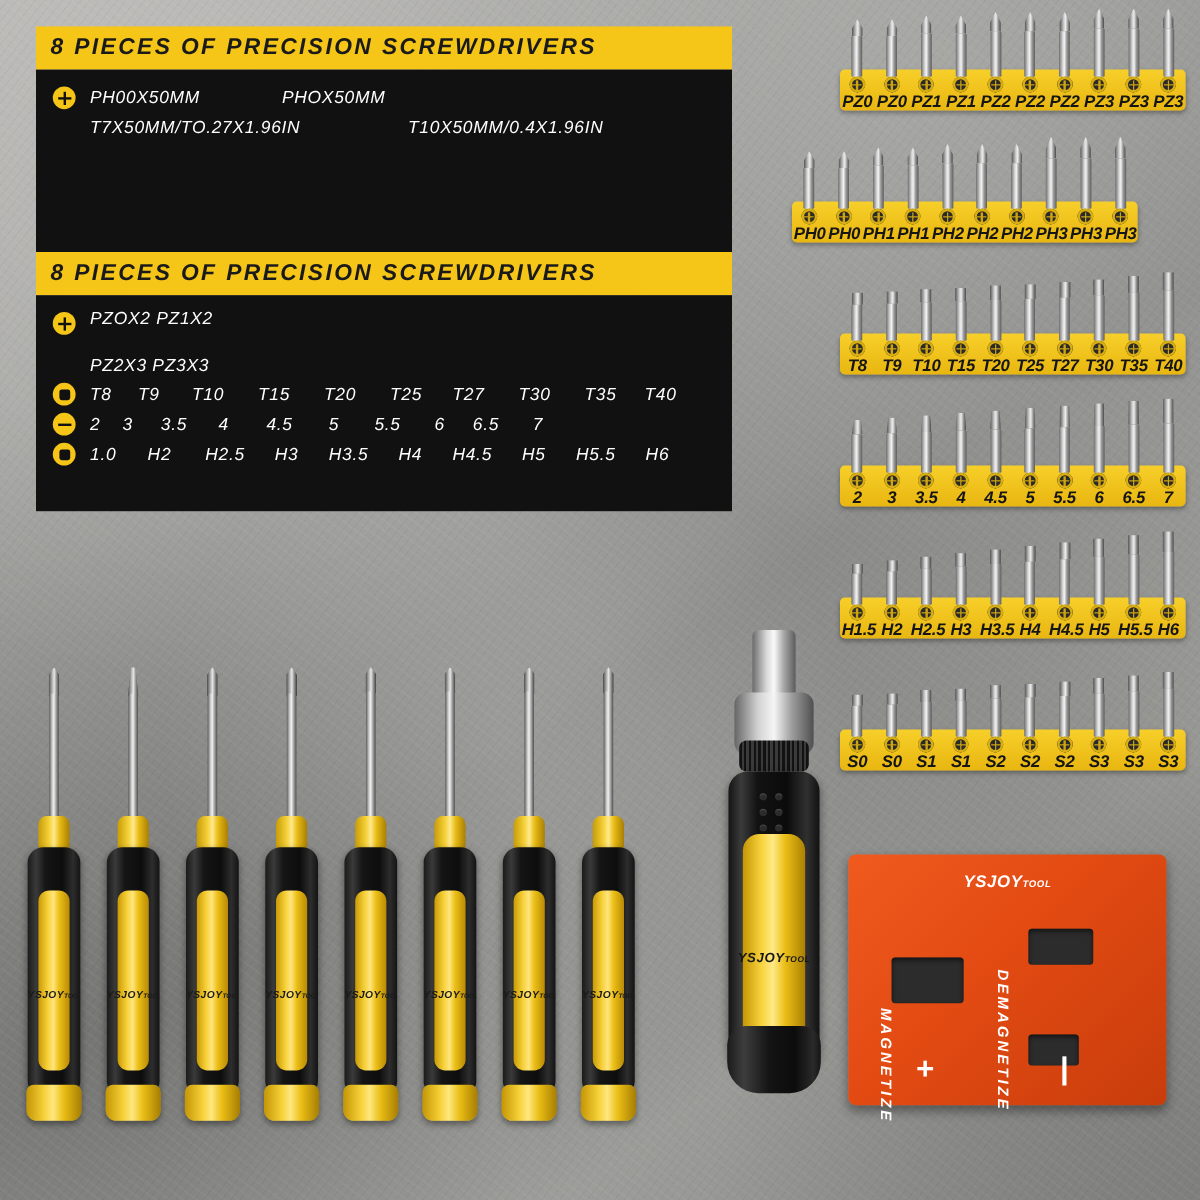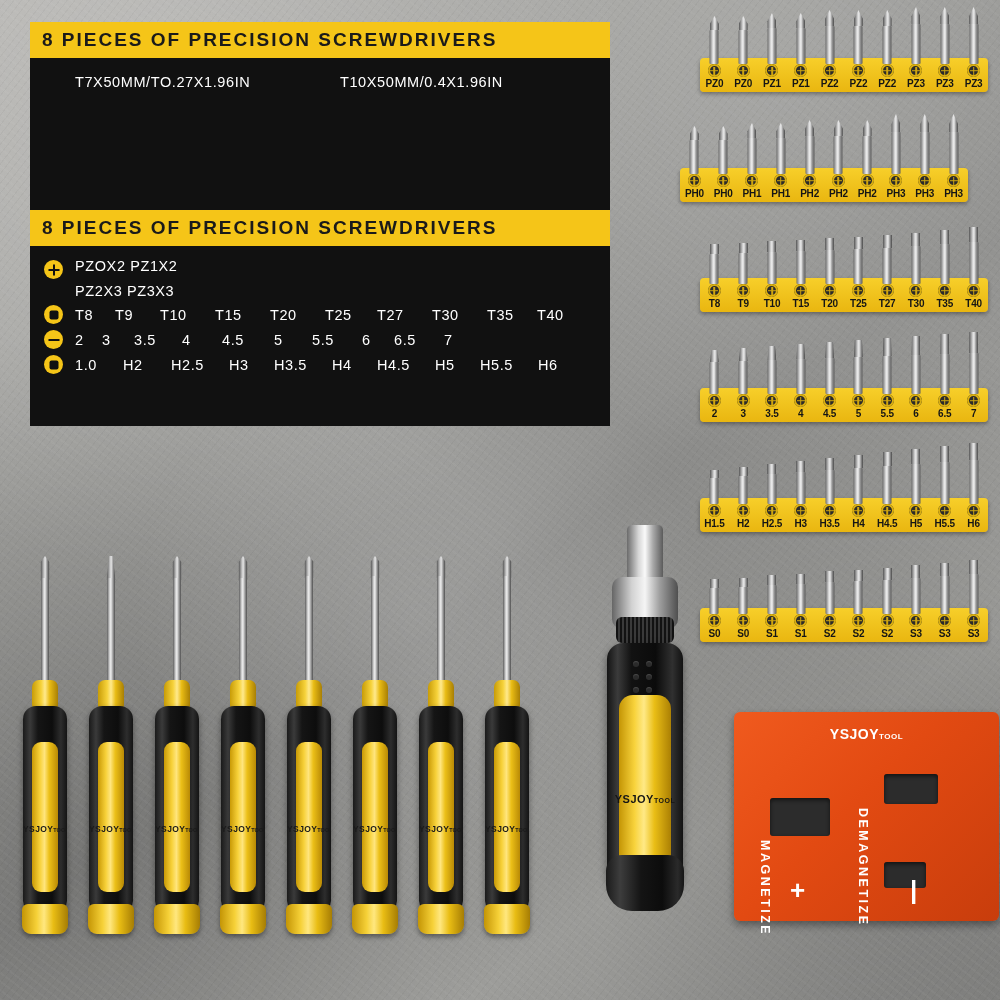--- a/index.html
+++ b/index.html
@@ -20,21 +20,21 @@
       radial-gradient(circle at 8% 86%, rgba(0,0,0,.18), rgba(0,0,0,0) 42%),
       linear-gradient(145deg,#b6b5b2 0%, #a3a3a0 28%, #8f8f8d 55%, #a5a5a2 78%, #8b8b89 100%);
   }
   .bg:after{
     content:"";position:absolute;inset:0;
     background-image:
       repeating-linear-gradient(37deg, rgba(255,255,255,.035) 0 2px, rgba(0,0,0,0) 2px 7px),
       repeating-linear-gradient(-52deg, rgba(0,0,0,.035) 0 1px, rgba(0,0,0,0) 1px 6px);
     opacity:.9;
   }
-  .frame{position:absolute;inset:0;}
+  .frame{position:absolute;inset:0;font-style:italic;}
 
   
   .panel{position:absolute;}
   .bar{
     background:#f5c518;color:#1a1a1a;
     font-weight:bold;letter-spacing:2px;
     font-size:19px;line-height:30px;
     padding:3px 12px;
     box-sizing:border-box;
   }
@@ -73,21 +73,21 @@
   .strip .holder{
     background:linear-gradient(#f7cf2a,#e9b610);
     border-radius:4px;
     box-shadow:0 2px 4px rgba(0,0,0,.35);
     position:relative;
     display:flex;align-items:flex-end;justify-content:space-around;
     box-sizing:border-box;
   }
   .bitslot{position:relative;width:26px;text-align:center;}
   .bitlabel{
-    font-size:10px;font-weight:bold;color:#151515;
+    font-size:14px;font-weight:bold;color:#151515;
     letter-spacing:-.2px;line-height:10px;
     padding-bottom:3px;
   }
   .socket{
     width:13px;height:13px;border-radius:50%;
     background:#2a2a2a;margin:0 auto 2px auto;position:relative;
     box-shadow:inset 0 0 0 2px #d9ae10;
   }
   .socket:before{content:"";position:absolute;left:50%;top:50%;width:8px;height:1.6px;background:#cfa50f;transform:translate(-50%,-50%);}
   .socket:after{content:"";position:absolute;left:50%;top:50%;width:1.6px;height:8px;background:#cfa50f;transform:translate(-50%,-50%);}
@@ -218,37 +218,42 @@
 </style>
 </head>
 <body>
 
 <div class="bg"></div>
 <div class="frame">
 
   <div class="panel" style="left:30px;top:22px;width:580px;">
     <div class="bar">8 PIECES OF PRECISION SCREWDRIVERS</div>
     <div class="blackbox" style="height:158px;">
+      <div class="row">
+        <span class="bullet"></span>
+        <span class="txt" style="width:160px;">PH00X50MM</span>
+        <span class="txt">PHOX50MM</span>
+      </div>
       <div class="row">
         <span class="bullet" style="visibility:hidden"></span>
         <span class="txt" style="width:265px;">T7X50MM/TO.27X1.96IN</span>
         <span class="txt">T10X50MM/0.4X1.96IN</span>
       </div>
     </div>
   </div>
 
   <div class="panel" style="left:30px;top:210px;width:580px;">
     <div class="bar">8 PIECES OF PRECISION SCREWDRIVERS</div>
     <div class="blackbox" style="height:180px;padding-top:12px;">
       <div class="grid2" style="margin-bottom:6px;">
         <div class="col" style="width:195px;">
           <span class="bullet" style="margin-top:2px;"></span>
           <div class="colwrap">
             <span class="txt">PZOX2   PZ1X2</span>
-            <span class="txt" style="margin-top:9px;">PZ2X3   PZ3X3</span>
+            <span class="txt" style="margin-top:23px;">PZ2X3   PZ3X3</span>
           </div>
         </div>
       </div>
 
       <div class="row">
         <span class="bullet hex"></span>
         <span class="txt" style="width:40px;">T8</span>
         <span class="txt" style="width:45px;">T9</span>
         <span class="txt" style="width:55px;">T10</span>
         <span class="txt" style="width:55px;">T15</span>
@@ -359,21 +364,21 @@
       <div class="bitslot">
           <div class="bitshaft" style="height:40px;">
             <div class="tip" style="height:17px;clip-path:polygon(50% 0,100% 55%,100% 100%,0 100%,0 55%);"></div>
           </div>
           <div class="socket"></div>
           <div class="bitlabel">PZ3</div>
         </div>
     </div>
   </div>
 
-  <div class="strip" style="left:680px;top:168px;">
+  <div class="strip" style="left:660px;top:168px;">
     <div class="holder" style="width:288px;height:34px;">
       <div class="bitslot">
           <div class="bitshaft" style="height:34px;">
             <div class="tip" style="height:14px;clip-path:polygon(50% 0,100% 55%,100% 100%,0 100%,0 55%);"></div>
           </div>
           <div class="socket"></div>
           <div class="bitlabel">PH0</div>
         </div>
       <div class="bitslot">
           <div class="bitshaft" style="height:34px;">
@@ -841,21 +846,21 @@
         <i style="left:0;top:13px;"></i>
           <i style="left:13px;top:13px;"></i>
         <i style="left:0;top:26px;"></i>
           <i style="left:13px;top:26px;"></i>
       </div>
       <div class="brand"><span>YSJOY</span><small>TOOL</small></div>
     </div>
     <div class="r-tail" style="top:330px;"></div>
   </div>
 
-  <div class="mag" style="left:734px;top:712px;width:265px;height:209px;">
+  <div class="mag" style="left:707px;top:712px;width:265px;height:209px;">
     <div class="logo"><span>YSJOY</span><small>TOOL</small></div>
     <div class="slot" style="left:36px;top:86px;width:60px;height:38px;"></div>
     <div class="slot" style="left:150px;top:62px;width:54px;height:30px;"></div>
     <div class="slot" style="left:150px;top:150px;width:42px;height:26px;"></div>
     <div class="vlabel" style="left:24px;top:128px;">MAGNETIZE</div>
     <div class="vlabel" style="left:122px;top:96px;">DEMAGNETIZE</div>
     <div class="plus" style="left:56px;bottom:18px;">+</div>
     <div class="minus" style="left:176px;bottom:18px;">|</div>
   </div>
 

